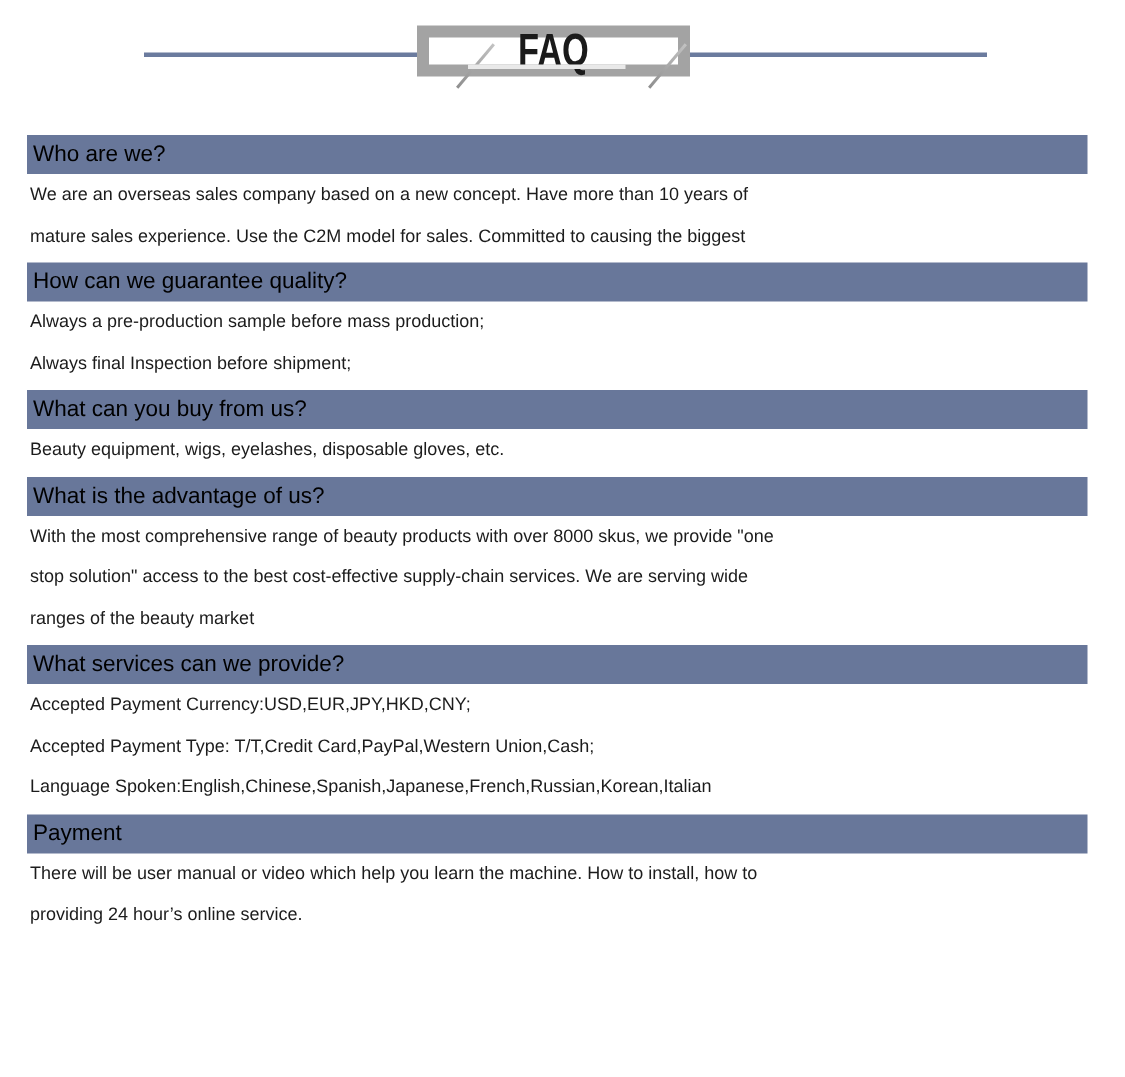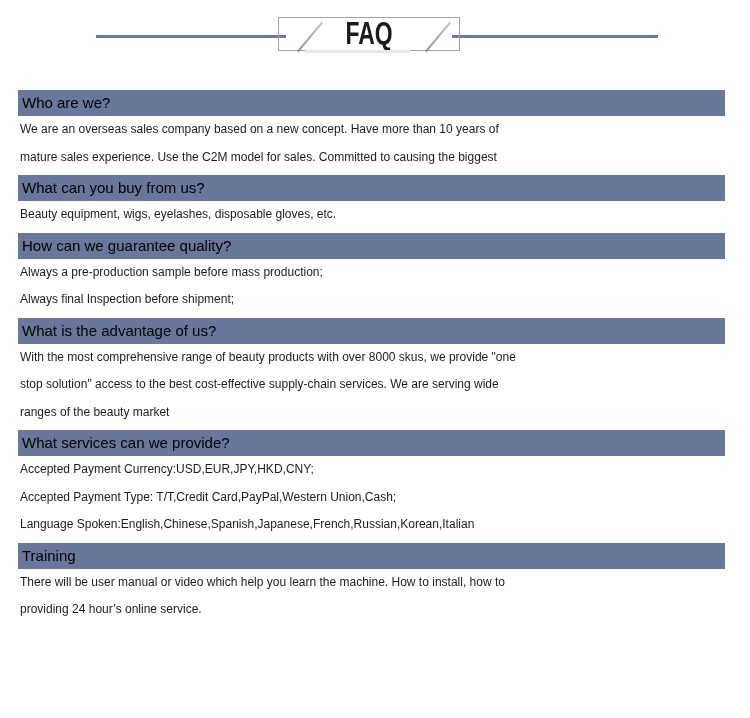--- a/index.html
+++ b/index.html
@@ -29,21 +29,21 @@
   .h-line.left  { left: 96px;  width: 190px; }
   .h-line.right { left: 452px; width: 206px; }
 
   .faq-box {
     position: absolute;
     left: 278px;
     top: 17px;
     width: 182px;
     height: 34px;
     box-sizing: border-box;
-    border: 1px solid #a3a3a3;
+    border: 8px solid #a3a3a3;
     background: transparent;
     padding-left: 28px;
   }
   .faq-box .bottom-gap {
     position: absolute;
     left: 26px;
     bottom: -3px;
     width: 105px;
     height: 3px;
     background: #e9e9e9;
@@ -112,31 +112,31 @@
 
   <div class="section">
     <div class="section-header">Who are we?</div>
     <div class="section-body">
       <div class="body-line">We are an overseas sales company based on a new concept. Have more than 10 years of</div>
       <div class="body-line">mature sales experience. Use the C2M model for sales. Committed to causing the biggest</div>
     </div>
   </div>
 
   <div class="section">
-    <div class="section-header">What can you buy from us?</div>
+    <div class="section-header">How can we guarantee quality?</div>
     <div class="section-body">
-      <div class="body-line">Beauty equipment, wigs, eyelashes, disposable gloves, etc.</div>
+      <div class="body-line">Always a pre-production sample before mass production;</div>
+      <div class="body-line">Always final Inspection before shipment;</div>
     </div>
   </div>
 
   <div class="section">
-    <div class="section-header">How can we guarantee quality?</div>
+    <div class="section-header">What can you buy from us?</div>
     <div class="section-body">
-      <div class="body-line">Always a pre-production sample before mass production;</div>
-      <div class="body-line">Always final Inspection before shipment;</div>
+      <div class="body-line">Beauty equipment, wigs, eyelashes, disposable gloves, etc.</div>
     </div>
   </div>
 
   <div class="section">
     <div class="section-header">What is the advantage of us?</div>
     <div class="section-body">
       <div class="body-line">With the most comprehensive range of beauty products with over 8000 skus, we provide "one</div>
       <div class="body-line">stop solution" access to the best cost-effective supply-chain services. We are serving wide</div>
       <div class="body-line">ranges of the beauty market</div>
     </div>
@@ -145,20 +145,20 @@
   <div class="section">
     <div class="section-header">What services can we provide?</div>
     <div class="section-body">
       <div class="body-line">Accepted Payment Currency:USD,EUR,JPY,HKD,CNY;</div>
       <div class="body-line">Accepted Payment Type: T/T,Credit Card,PayPal,Western Union,Cash;</div>
       <div class="body-line">Language Spoken:English,Chinese,Spanish,Japanese,French,Russian,Korean,Italian</div>
     </div>
   </div>
 
   <div class="section">
-    <div class="section-header">Training</div>
+    <div class="section-header">Payment</div>
     <div class="section-body">
       <div class="body-line">There will be user manual or video which help you learn the machine. How to install, how to</div>
       <div class="body-line">providing 24 hour’s online service.</div>
     </div>
   </div>
 
 </div>
 
 </body></html>

